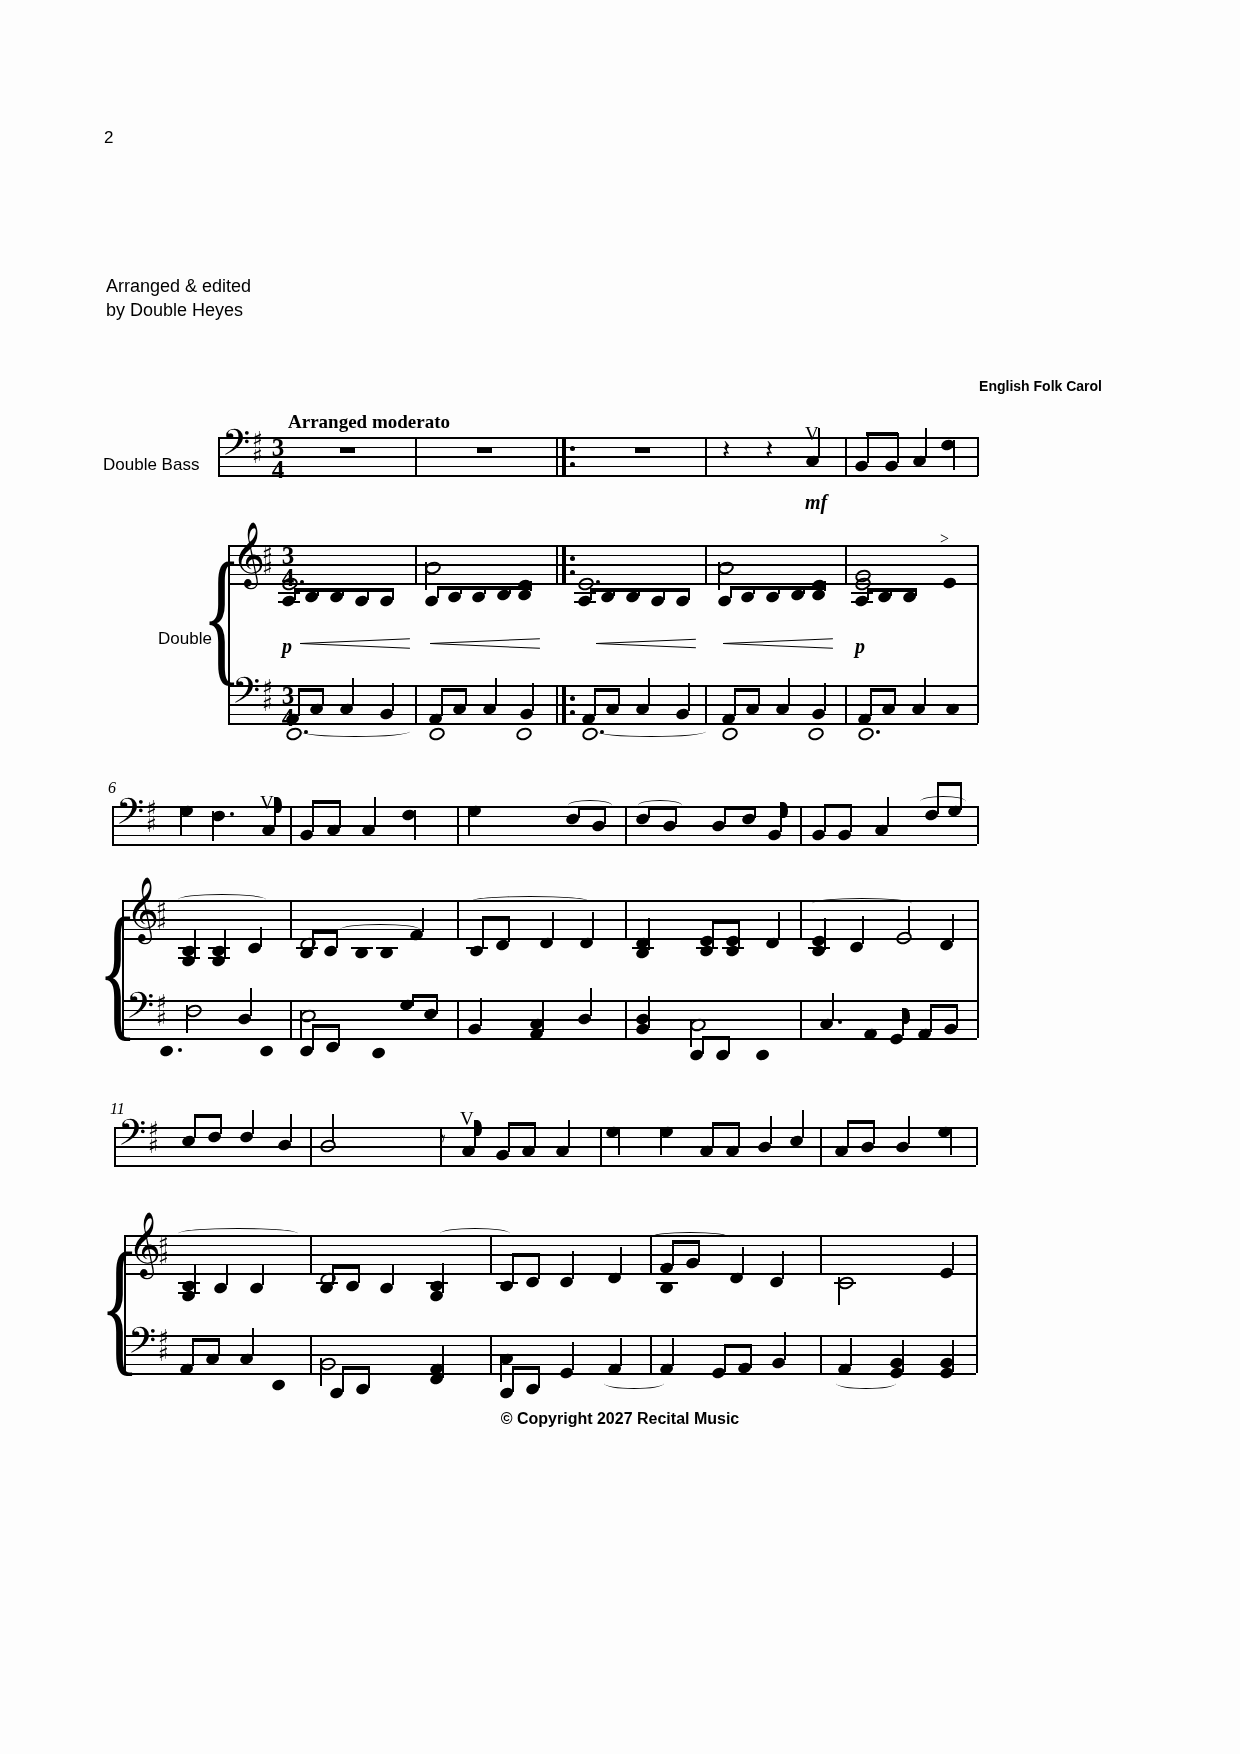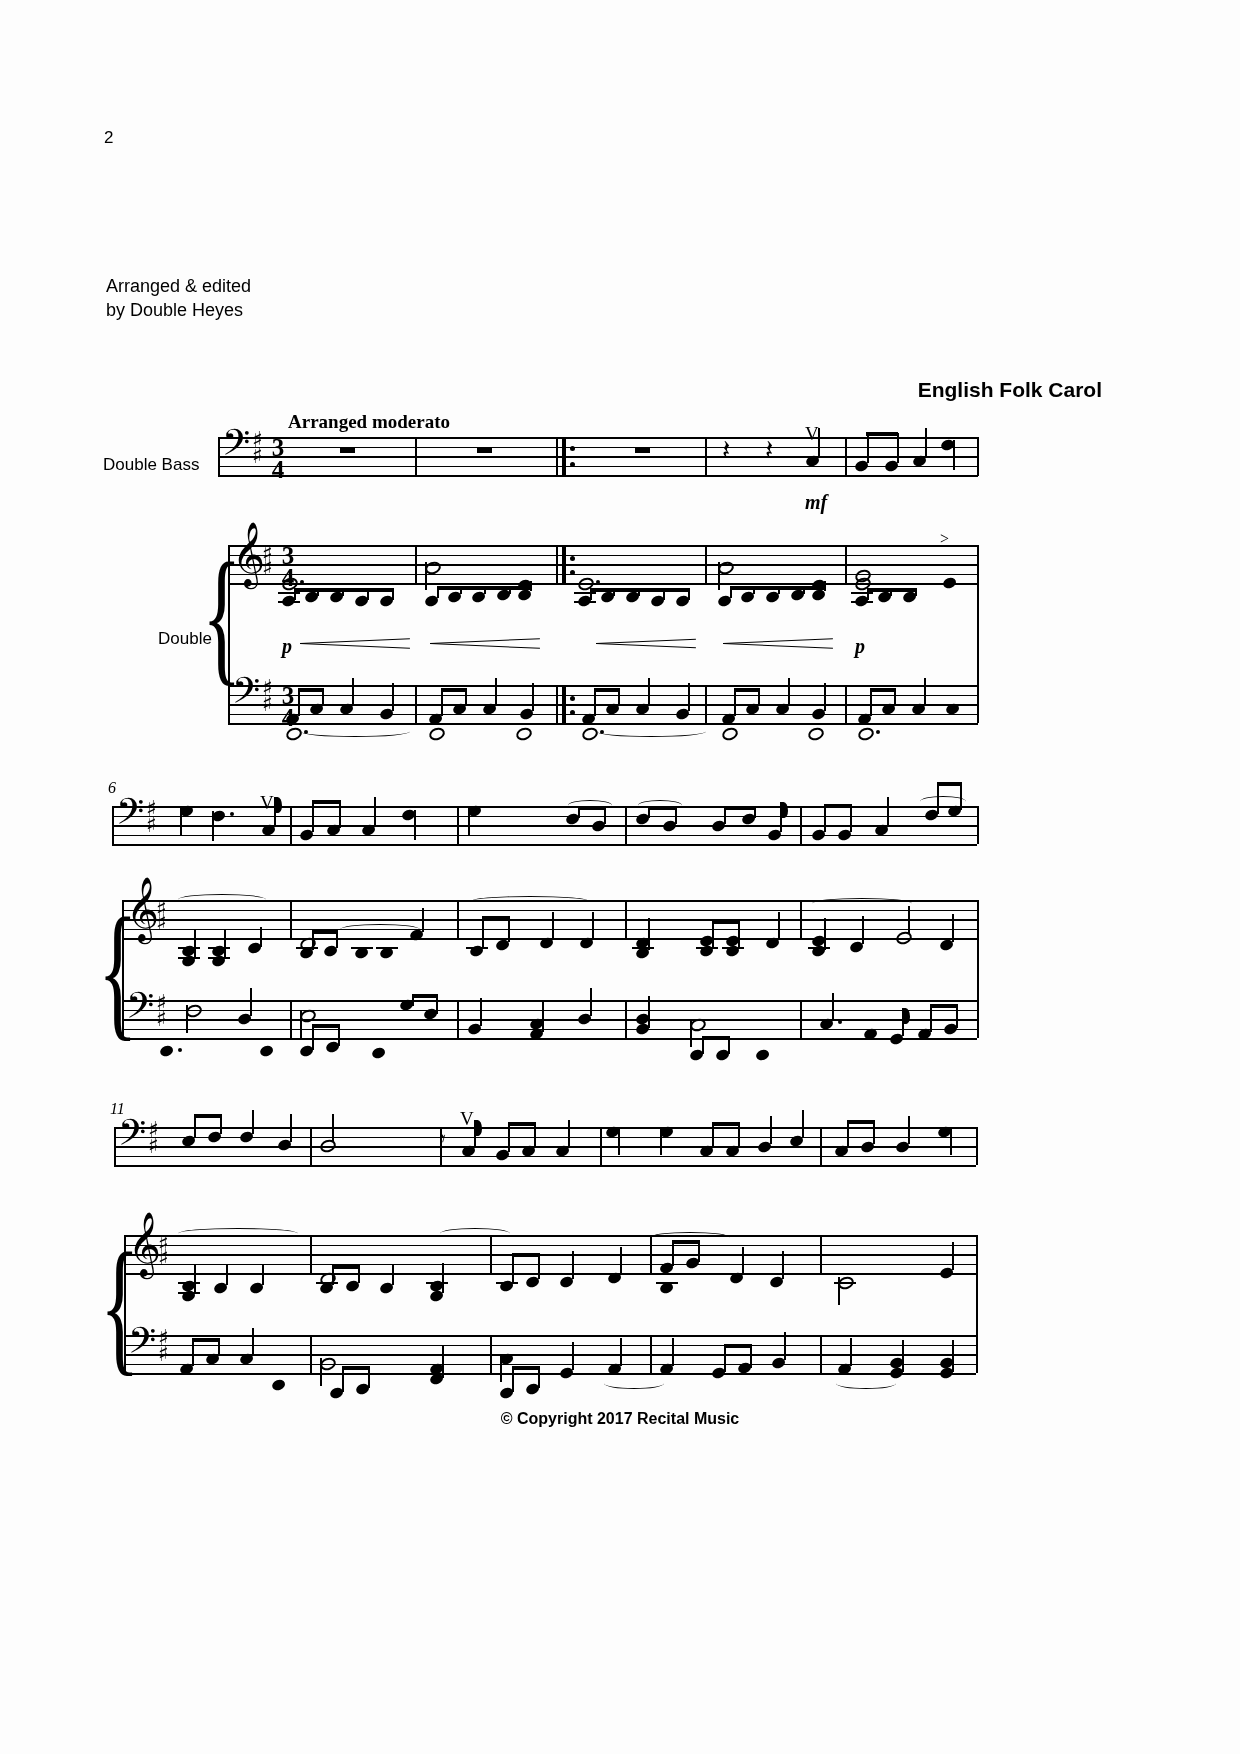--- a/index.html
+++ b/index.html
@@ -59,21 +59,21 @@
     left: 0; right: 0;
     top: 326px;
     text-align: center;
     font-size: 27px;
     padding-left: 12px;
   }
   .composer {
     position: absolute;
     right: 138px;
     top: 378px;
-    font-size: 21px;
+    font-size: 14px;
     font-weight: bold;
     margin-left: 24px;
   }
   .tempo {
     position: absolute;
     left: 288px;
     top: 411px;
     font-size: 19px;
     font-weight: bold;
     font-family: "Liberation Serif", serif;
@@ -259,21 +259,21 @@
   </div>
   <div class="composer">English Folk Carol</div>
   <div class="tempo">Arranged moderato</div>
 
   <div class="instr-label instr-db">Double Bass</div>
   <div class="instr-label instr-pno">Double</div>
 
   <div class="sys-num sys-num-6">6</div>
   <div class="sys-num sys-num-11">11</div>
 
-  <div class="copyright">© Copyright 2017 Recital Music</div>
+  <div class="copyright">© Copyright 2027 Recital Music</div>
 
   <div class="music">
 
     <div>
       <div class="staff-line" style="left:218px; top:437px; width:760px;"></div>
       <div class="staff-line" style="left:218px; top:446.5px; width:760px;"></div>
       <div class="staff-line" style="left:218px; top:456px; width:760px;"></div>
       <div class="staff-line" style="left:218px; top:465.5px; width:760px;"></div>
       <div class="staff-line" style="left:218px; top:475px; width:760px;"></div>
       <div class="barline" style="left:218px; top:437px; height:39px;"></div>

